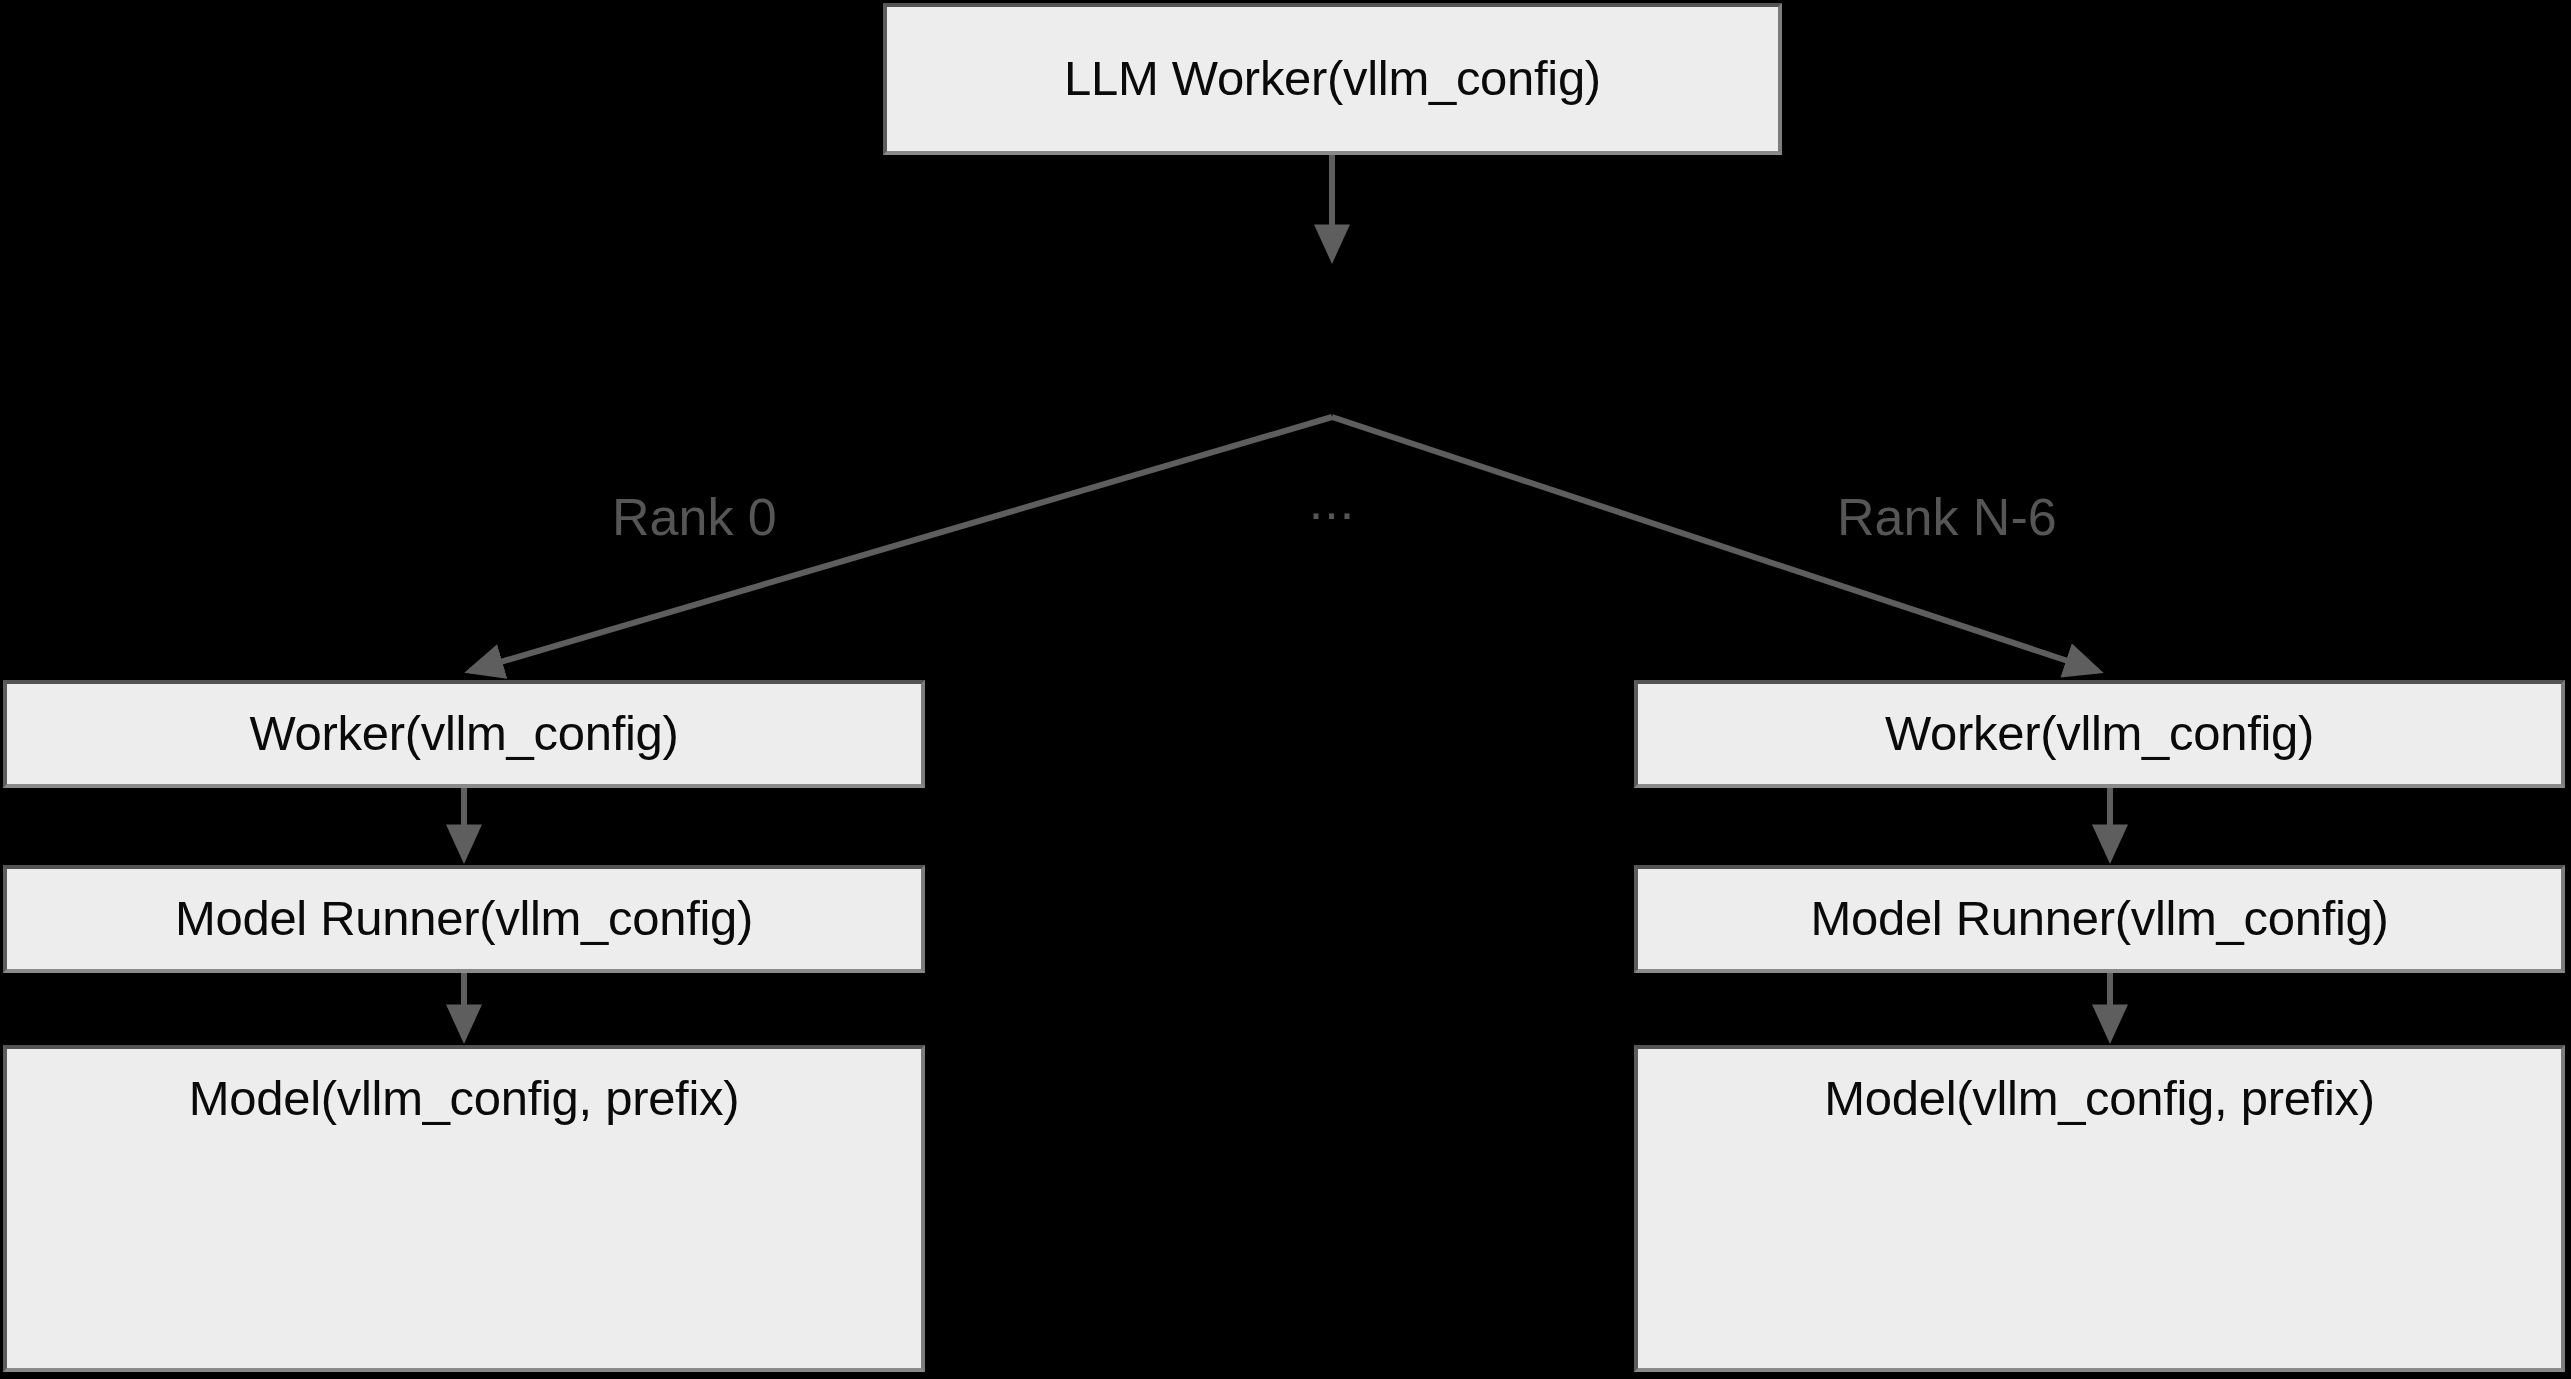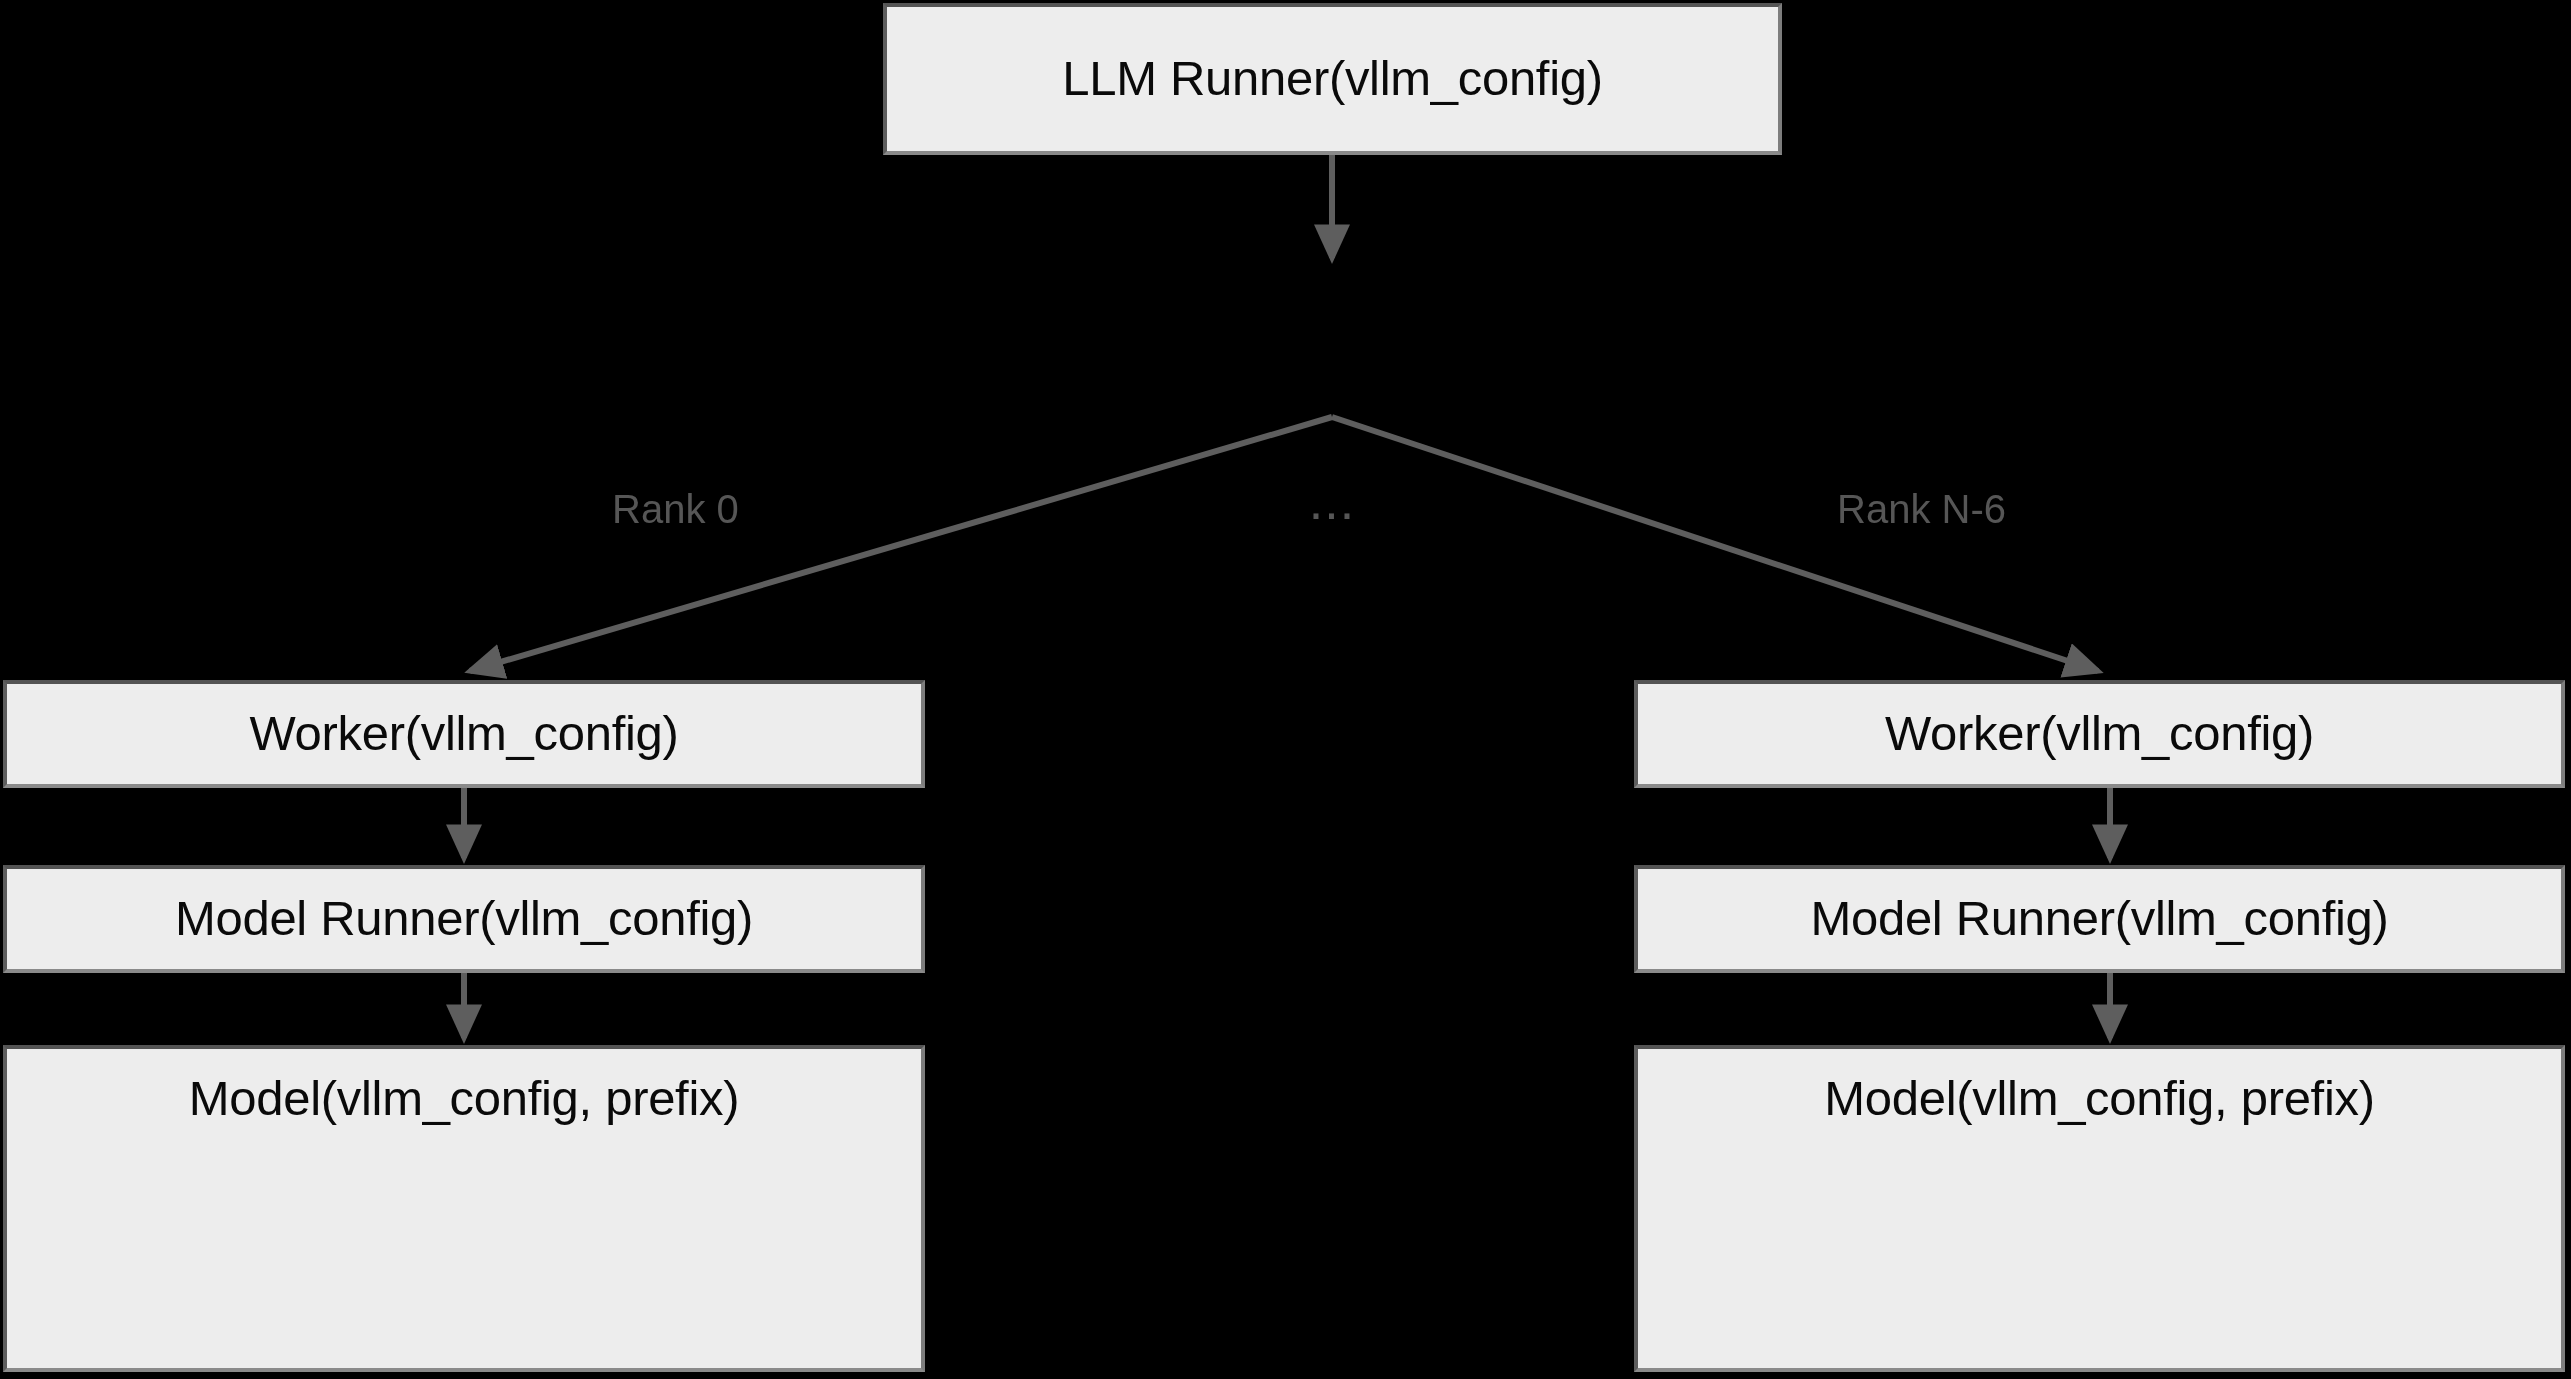--- a/index.html
+++ b/index.html
@@ -61,21 +61,21 @@
     position: absolute;
     left: 0; top: 0;
     width: 2571px;
     height: 1379px;
     z-index: 2;
   }
   
   .rank-label {
     position: absolute;
     color: #565656;
-    font-size: 40px;
+    font-size: 52px;
     font-weight: 400;
     white-space: nowrap;
     font-family: "Liberation Sans", sans-serif;
     z-index: 4;
   }
   #rank-label-0   { left: 612px;  top: 487px; }
   #rank-label-n   { left: 1837px; top: 487px; }
 
   .ellipsis-label {
     position: absolute;
@@ -110,21 +110,21 @@
     <line x1="1332" y1="417" x2="2098" y2="671" stroke="#5e5e5e" stroke-width="6" marker-end="url(#arrowhead)"></line>
 
     <line x1="464" y1="788" x2="464" y2="858" stroke="#5e5e5e" stroke-width="6" marker-end="url(#arrowhead)"></line>
     <line x1="464" y1="973" x2="464" y2="1038" stroke="#5e5e5e" stroke-width="6" marker-end="url(#arrowhead)"></line>
 
     <line x1="2110" y1="788" x2="2110" y2="858" stroke="#5e5e5e" stroke-width="6" marker-end="url(#arrowhead)"></line>
     <line x1="2110" y1="973" x2="2110" y2="1038" stroke="#5e5e5e" stroke-width="6" marker-end="url(#arrowhead)"></line>
   </svg>
 
   <div class="node" id="node-llm-engine">
-    <span class="node-label">LLM Runner(vllm_config)</span>
+    <span class="node-label">LLM Worker(vllm_config)</span>
   </div>
 
 
   <div class="node" id="node-worker-0">
     <span class="node-label">Worker(vllm_config)</span>
   </div>
 
   <div class="node" id="node-model-runner-0">
     <span class="node-label">Model Runner(vllm_config)</span>
   </div>

